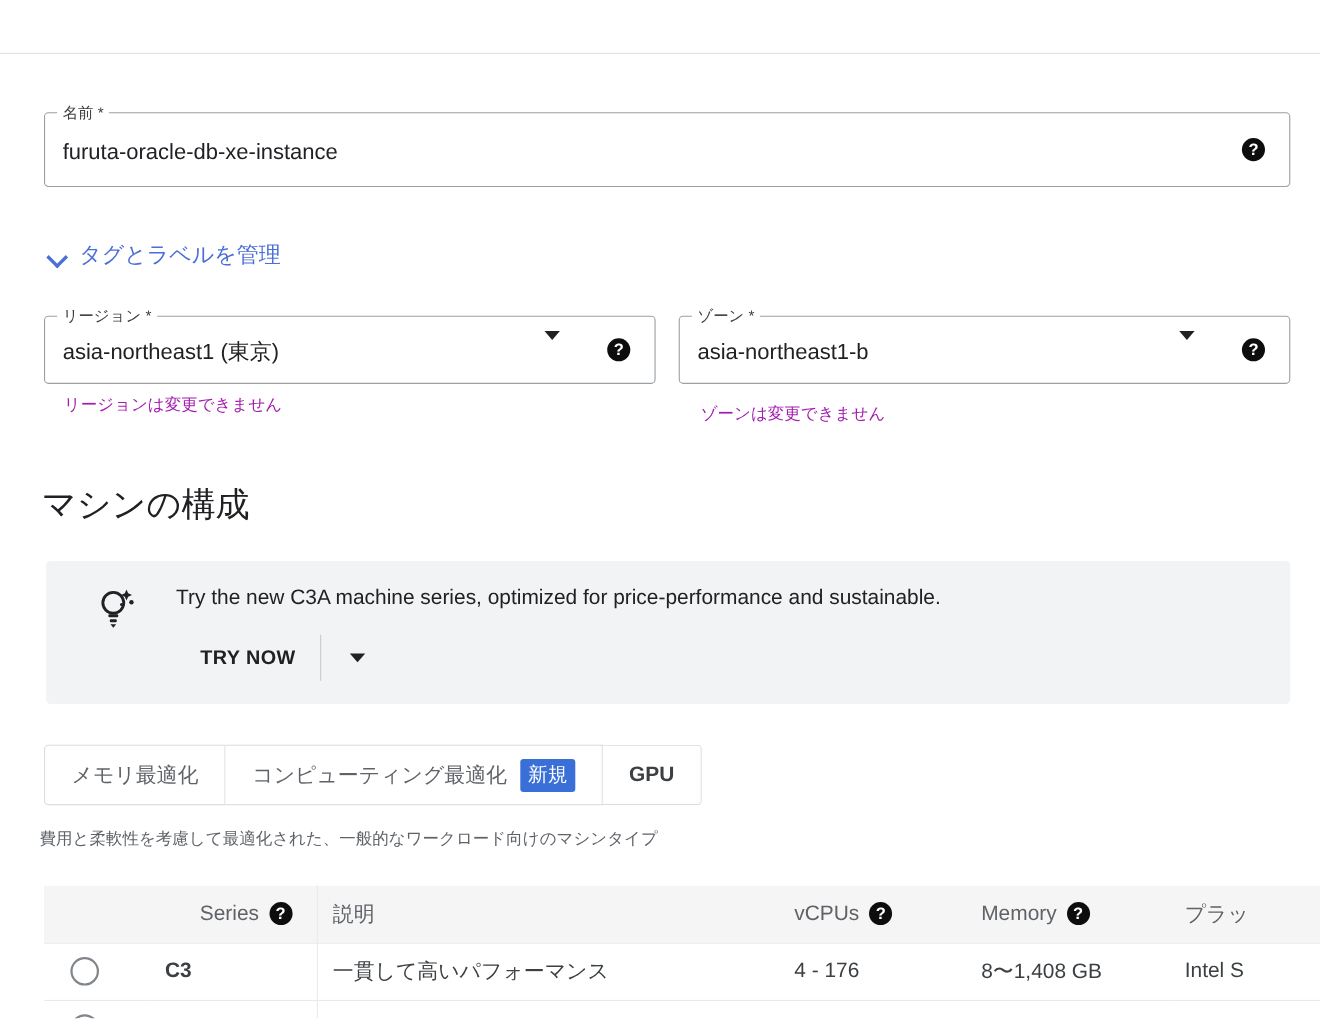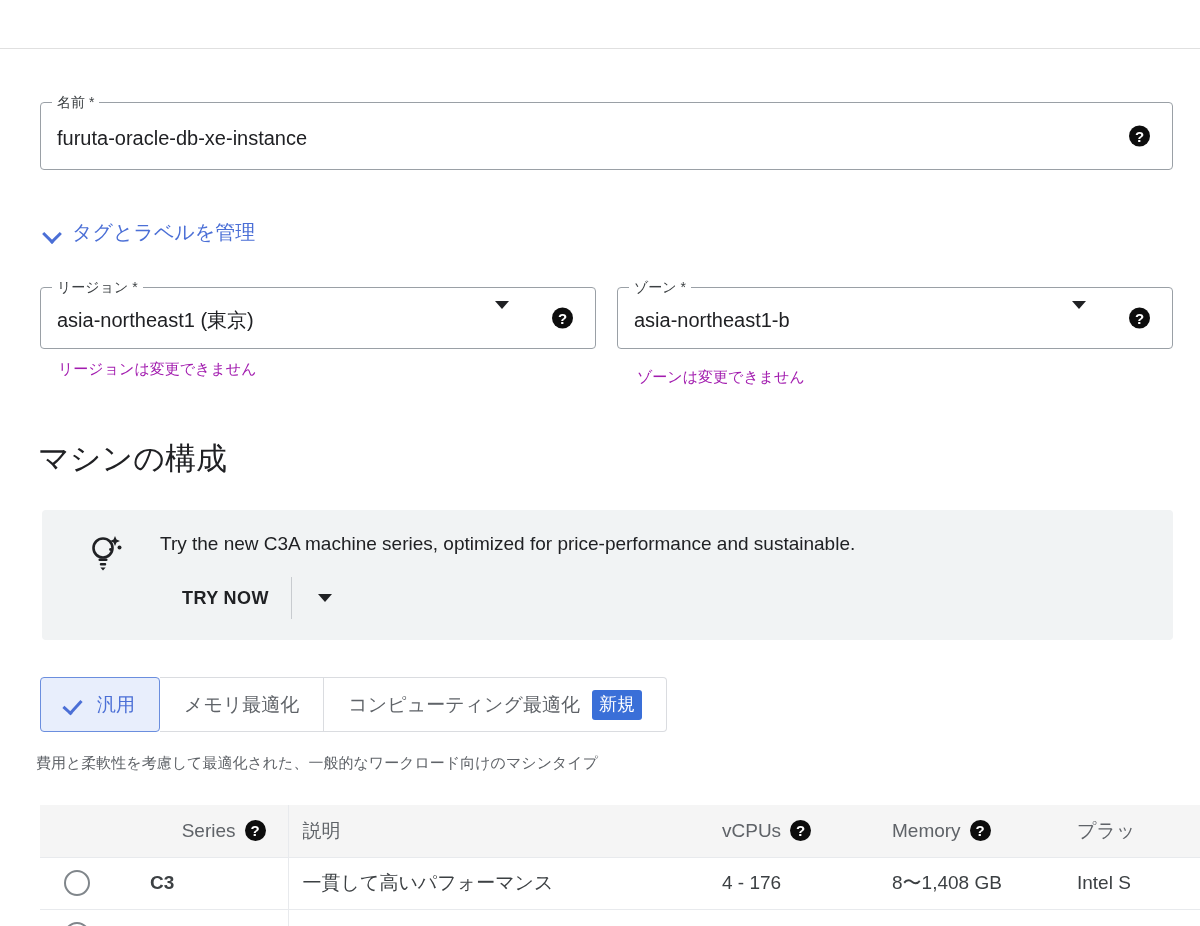--- a/index.html
+++ b/index.html
@@ -344,30 +344,29 @@
     <div class="promo-actions">
       <div class="try-now">TRY NOW</div>
       <div class="promo-sep"></div>
       <div class="promo-caret-wrap">
         <span class="caret"></span>
       </div>
     </div>
   </div>
 
   <div class="tabs" style="left:40px; top:677px;">
-    <div class="tab selected">
-      <span class="check"></span>
-      <span>汎用</span>
-    </div>
     <div class="tab">
       <span>メモリ最適化</span>
     </div>
     <div class="tab">
       <span>コンピューティング最適化</span>
       <span class="badge-new">新規</span>
+    </div>
+    <div class="tab">
+      <span style="font-weight:bold; color:#3c4043;">GPU</span>
     </div>
   </div>
 
   <div class="tabs-desc" style="left:36px; top:750px;">費用と柔軟性を考慮して最適化された、一般的なワークロード向けのマシンタイプ</div>
 
   <div class="clip" style="position:absolute; left:40px; top:805px; width:1160px; height:121px;">
     <table class="table" style="left:0; top:0;">
       <colgroup>
         <col class="col-radio">
           <col class="col-series">

